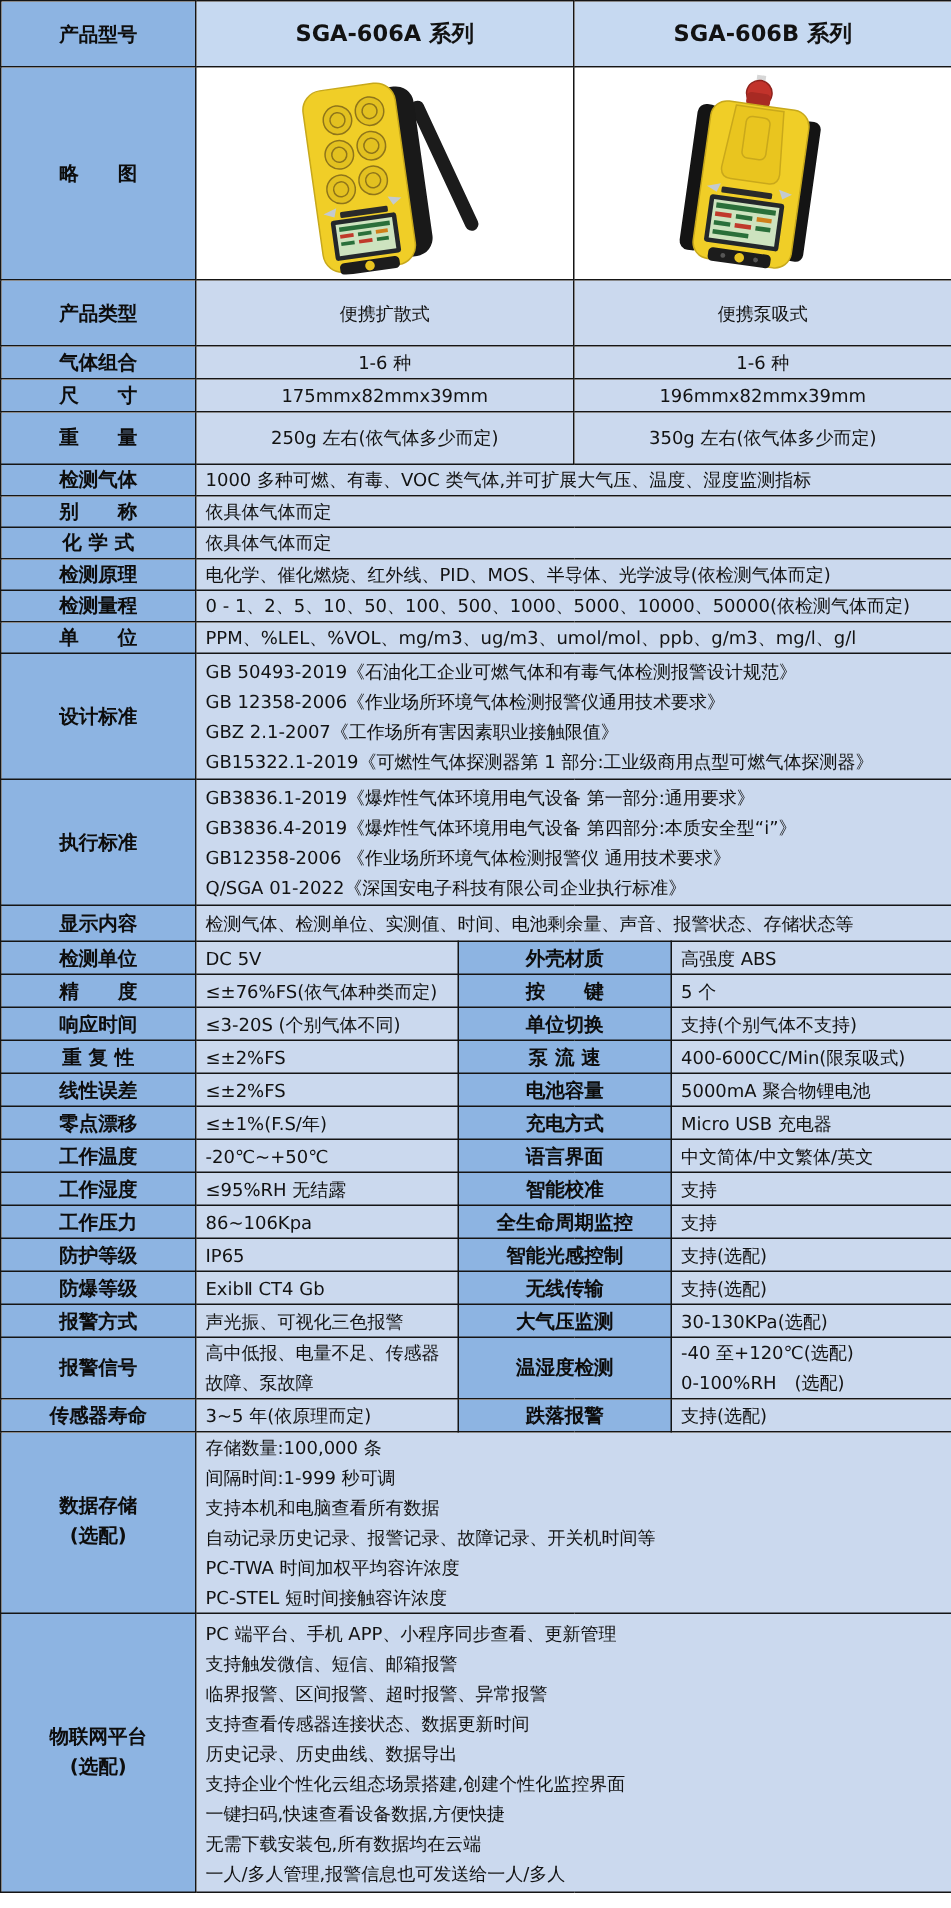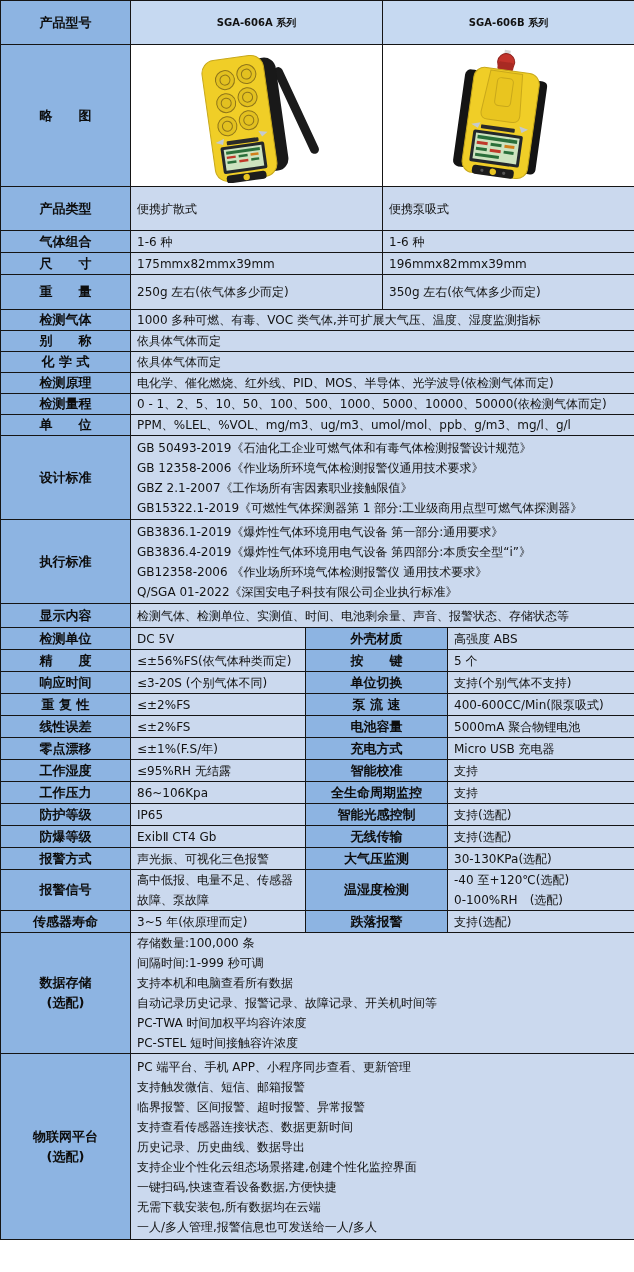--- a/index.html
+++ b/index.html
@@ -1,22 +1,22 @@
 <!DOCTYPE html>
 <html><head>
 <meta charset="utf-8">
 <style>
   html,body{margin:0;padding:0;background:#ffffff;}
   body{width:634px;font-family:"DejaVu Sans","Liberation Sans",sans-serif;color:#121212;}
   table{border-collapse:collapse;table-layout:fixed;width:634px;}
   th,td{border:1px solid #151515;padding:0 6px;font-size:12px;overflow:hidden;vertical-align:middle;}
   th.lbl{background:#8DB4E2;font-weight:bold;font-size:13px;text-align:center;padding:0 2px;color:#0d0d0d;}
   td.val{background:#CBD9EE;text-align:left;white-space:pre-line;line-height:20px;}
-  td.hdrval{background:#C6D9F1;font-weight:bold;text-align:center;font-size:10px;}
-  td.center{text-align:left;}
+  td.hdrval{background:#C6D9F1;font-weight:bold;text-align:center;font-size:15px;}
+  td.center{text-align:center;}
   td.sketch-cell{background:#ffffff;padding:0;text-align:center;vertical-align:middle;}
   .lines{white-space:pre-line;line-height:20px;}
   tr.h28{height:44px;} tr.h27{height:35px;} tr.h24{height:24px;}
   tr.h22{height:22px;} tr.h21{height:21px;margin-top:41px;} tr.h40{height:40px;}
   tr.h84{height:84px;} tr.h120{height:120px;} tr.h186{height:186px;} tr.h140{height:140px;}
 </style>
 </head>
 <body>
 
 <table>
@@ -178,21 +178,21 @@
   </tr>
 
   <tr class="h22">
     <th class="lbl">检测单位</th>
     <td class="val">DC 5V</td>
     <th class="lbl" colspan="2">外壳材质</th>
     <td class="val">高强度 ABS</td>
   </tr>
   <tr class="h22">
     <th class="lbl">精　　度</th>
-    <td class="val">≤±56%FS(依气体种类而定)</td>
+    <td class="val">≤±76%FS(依气体种类而定)</td>
     <th class="lbl" colspan="2">按　　键</th>
     <td class="val">5 个</td>
   </tr>
   <tr class="h22">
     <th class="lbl">响应时间</th>
     <td class="val">≤3-20S (个别气体不同)</td>
     <th class="lbl" colspan="2">单位切换</th>
     <td class="val">支持(个别气体不支持)</td>
   </tr>
   <tr class="h22">
@@ -205,20 +205,26 @@
     <th class="lbl">线性误差</th>
     <td class="val">≤±2%FS</td>
     <th class="lbl" colspan="2">电池容量</th>
     <td class="val">5000mA 聚合物锂电池</td>
   </tr>
   <tr class="h22">
     <th class="lbl">零点漂移</th>
     <td class="val">≤±1%(F.S/年)</td>
     <th class="lbl" colspan="2">充电方式</th>
     <td class="val">Micro USB 充电器</td>
+  </tr>
+  <tr class="h22">
+    <th class="lbl">工作温度</th>
+    <td class="val">-20℃~+50℃</td>
+    <th class="lbl" colspan="2">语言界面</th>
+    <td class="val">中文简体/中文繁体/英文</td>
   </tr>
   <tr class="h22">
     <th class="lbl">工作湿度</th>
     <td class="val">≤95%RH 无结露</td>
     <th class="lbl" colspan="2">智能校准</th>
     <td class="val">支持</td>
   </tr>
   <tr class="h22">
     <th class="lbl">工作压力</th>
     <td class="val">86~106Kpa</td>

